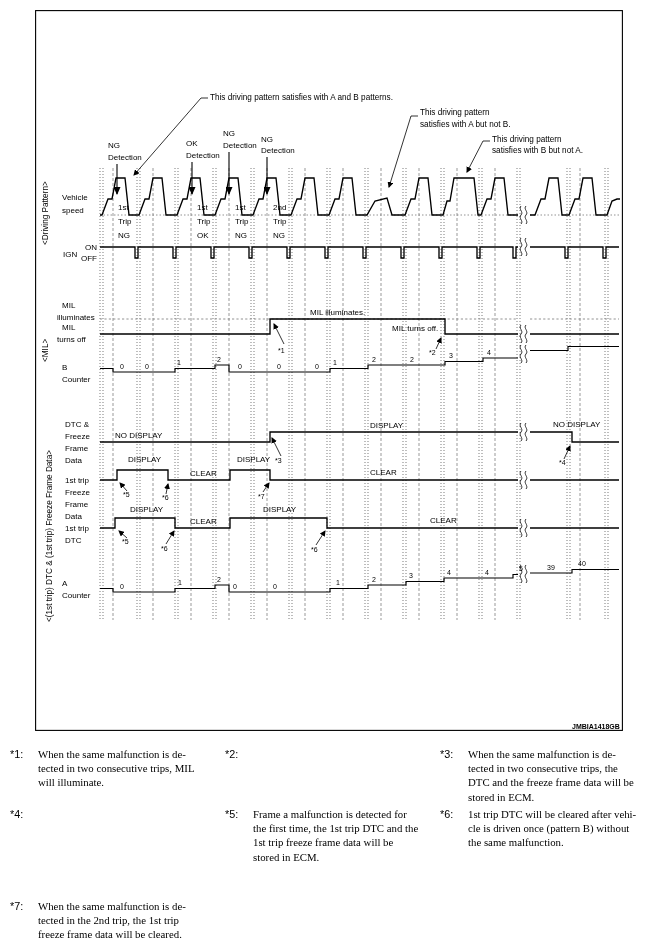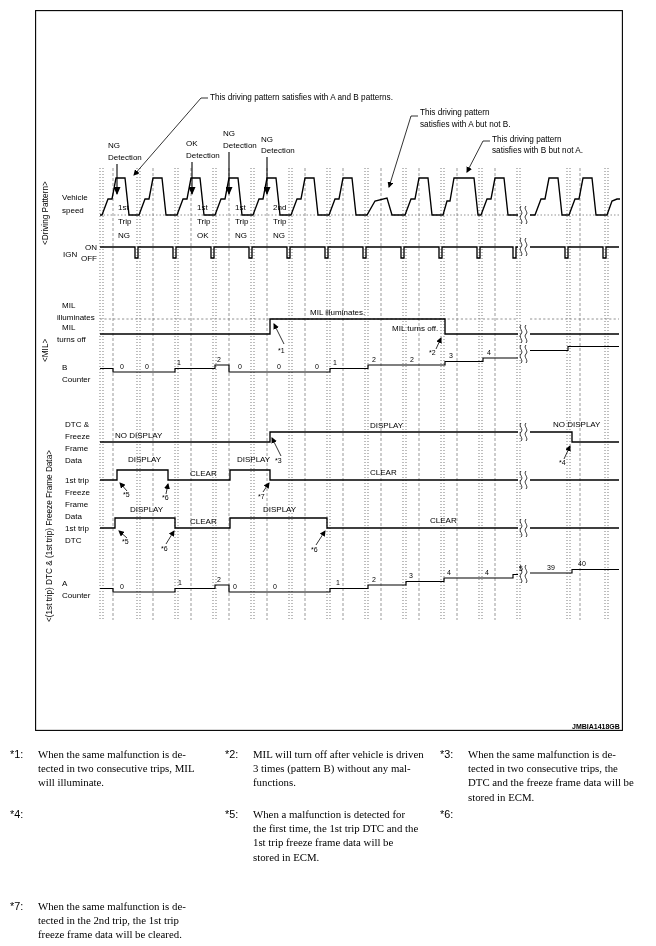--- a/index.html
+++ b/index.html
@@ -196,43 +196,43 @@
 
 <div class="footnotes">
   <div class="note n1">
     <span class="nid">*1:</span>
     <div class="ntext">When the same malfunction is de-
 tected in two consecutive trips, MIL
 will illuminate.</div>
   </div>
   <div class="note n2">
     <span class="nid">*2:</span>
-    <div class="ntext">MIL will turn off after vehicle is driven
-3 times (pattern B) without any mal-
-functions.</div>
   </div>
   <div class="note n3">
     <span class="nid">*3:</span>
     <div class="ntext">When the same malfunction is de-
 tected in two consecutive trips, the
 DTC and the freeze frame data will be
 stored in ECM.</div>
   </div>
   <div class="note n4">
     <span class="nid">*4:</span>
   </div>
   <div class="note n5">
     <span class="nid">*5:</span>
-    <div class="ntext">When a malfunction is detected for
+    <div class="ntext">Frame a malfunction is detected for
 the first time, the 1st trip DTC and the
 1st trip freeze frame data will be
 stored in ECM.</div>
   </div>
   <div class="note n6">
     <span class="nid">*6:</span>
+    <div class="ntext">1st trip DTC will be cleared after vehi-
+cle is driven once (pattern B) without
+the same malfunction.</div>
   </div>
   <div class="note n7">
     <span class="nid">*7:</span>
     <div class="ntext">When the same malfunction is de-
 tected in the 2nd trip, the 1st trip
 freeze frame data will be cleared.</div>
   </div>
 </div>
 
 </body></html>

